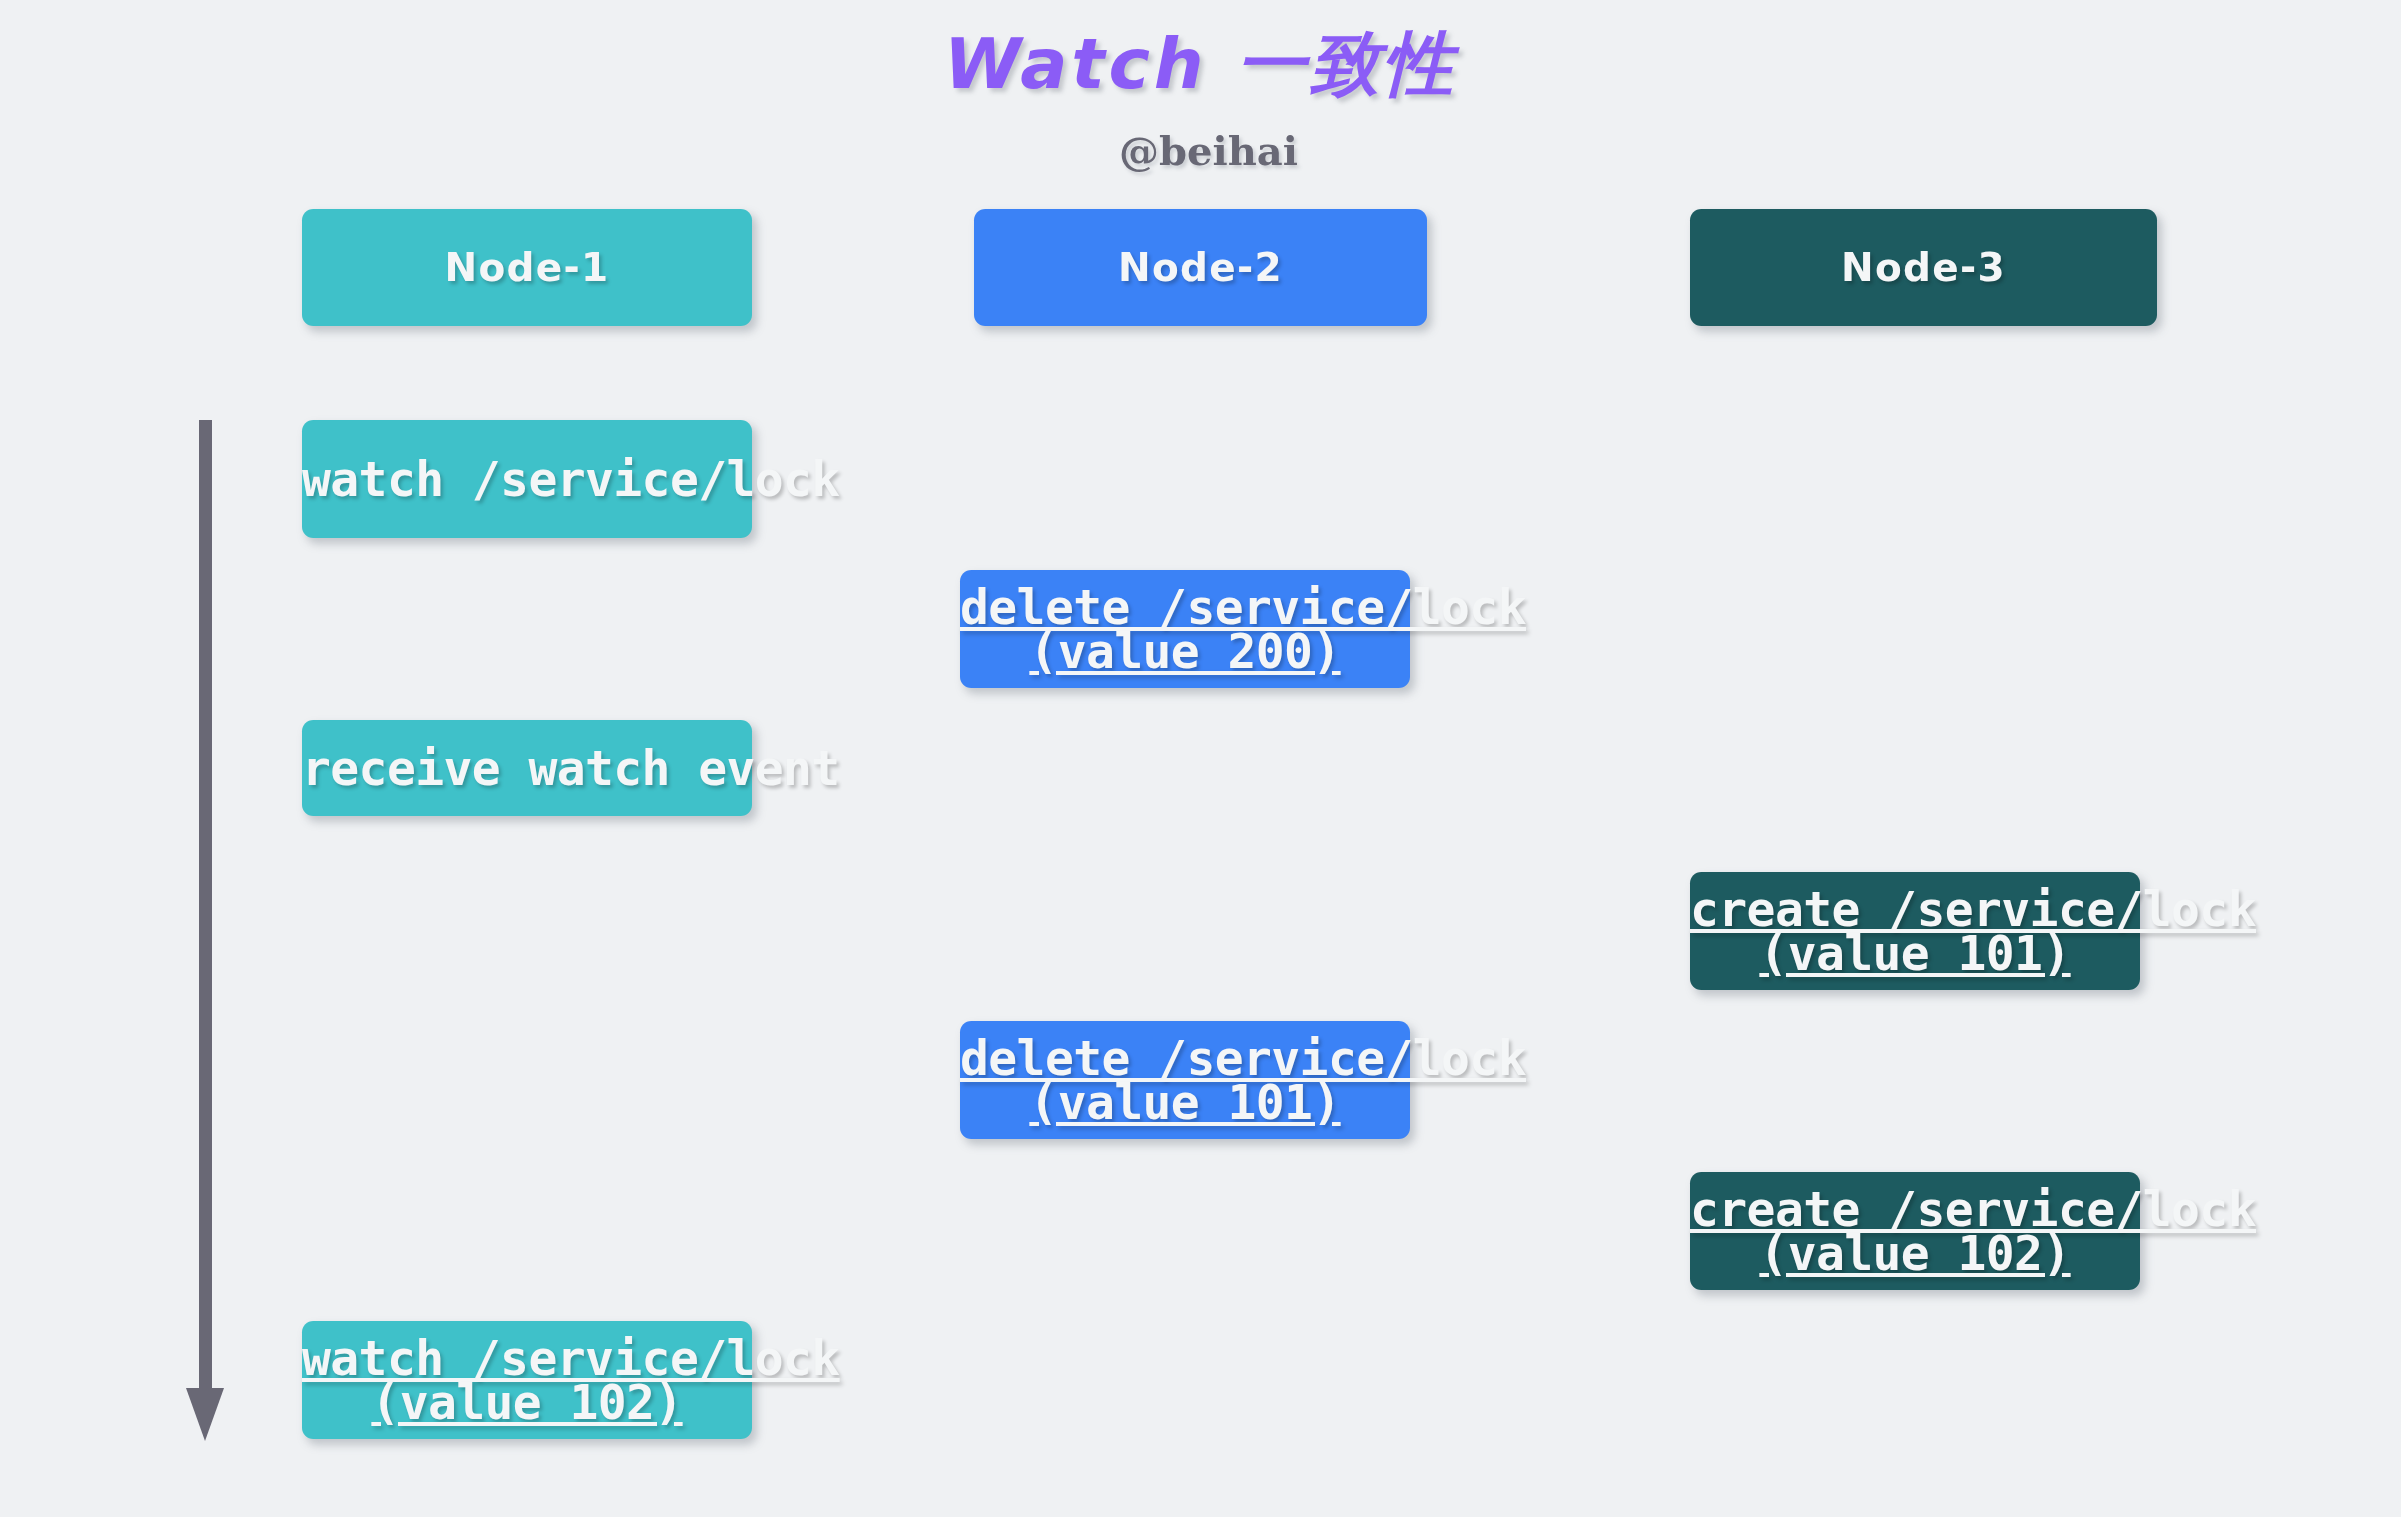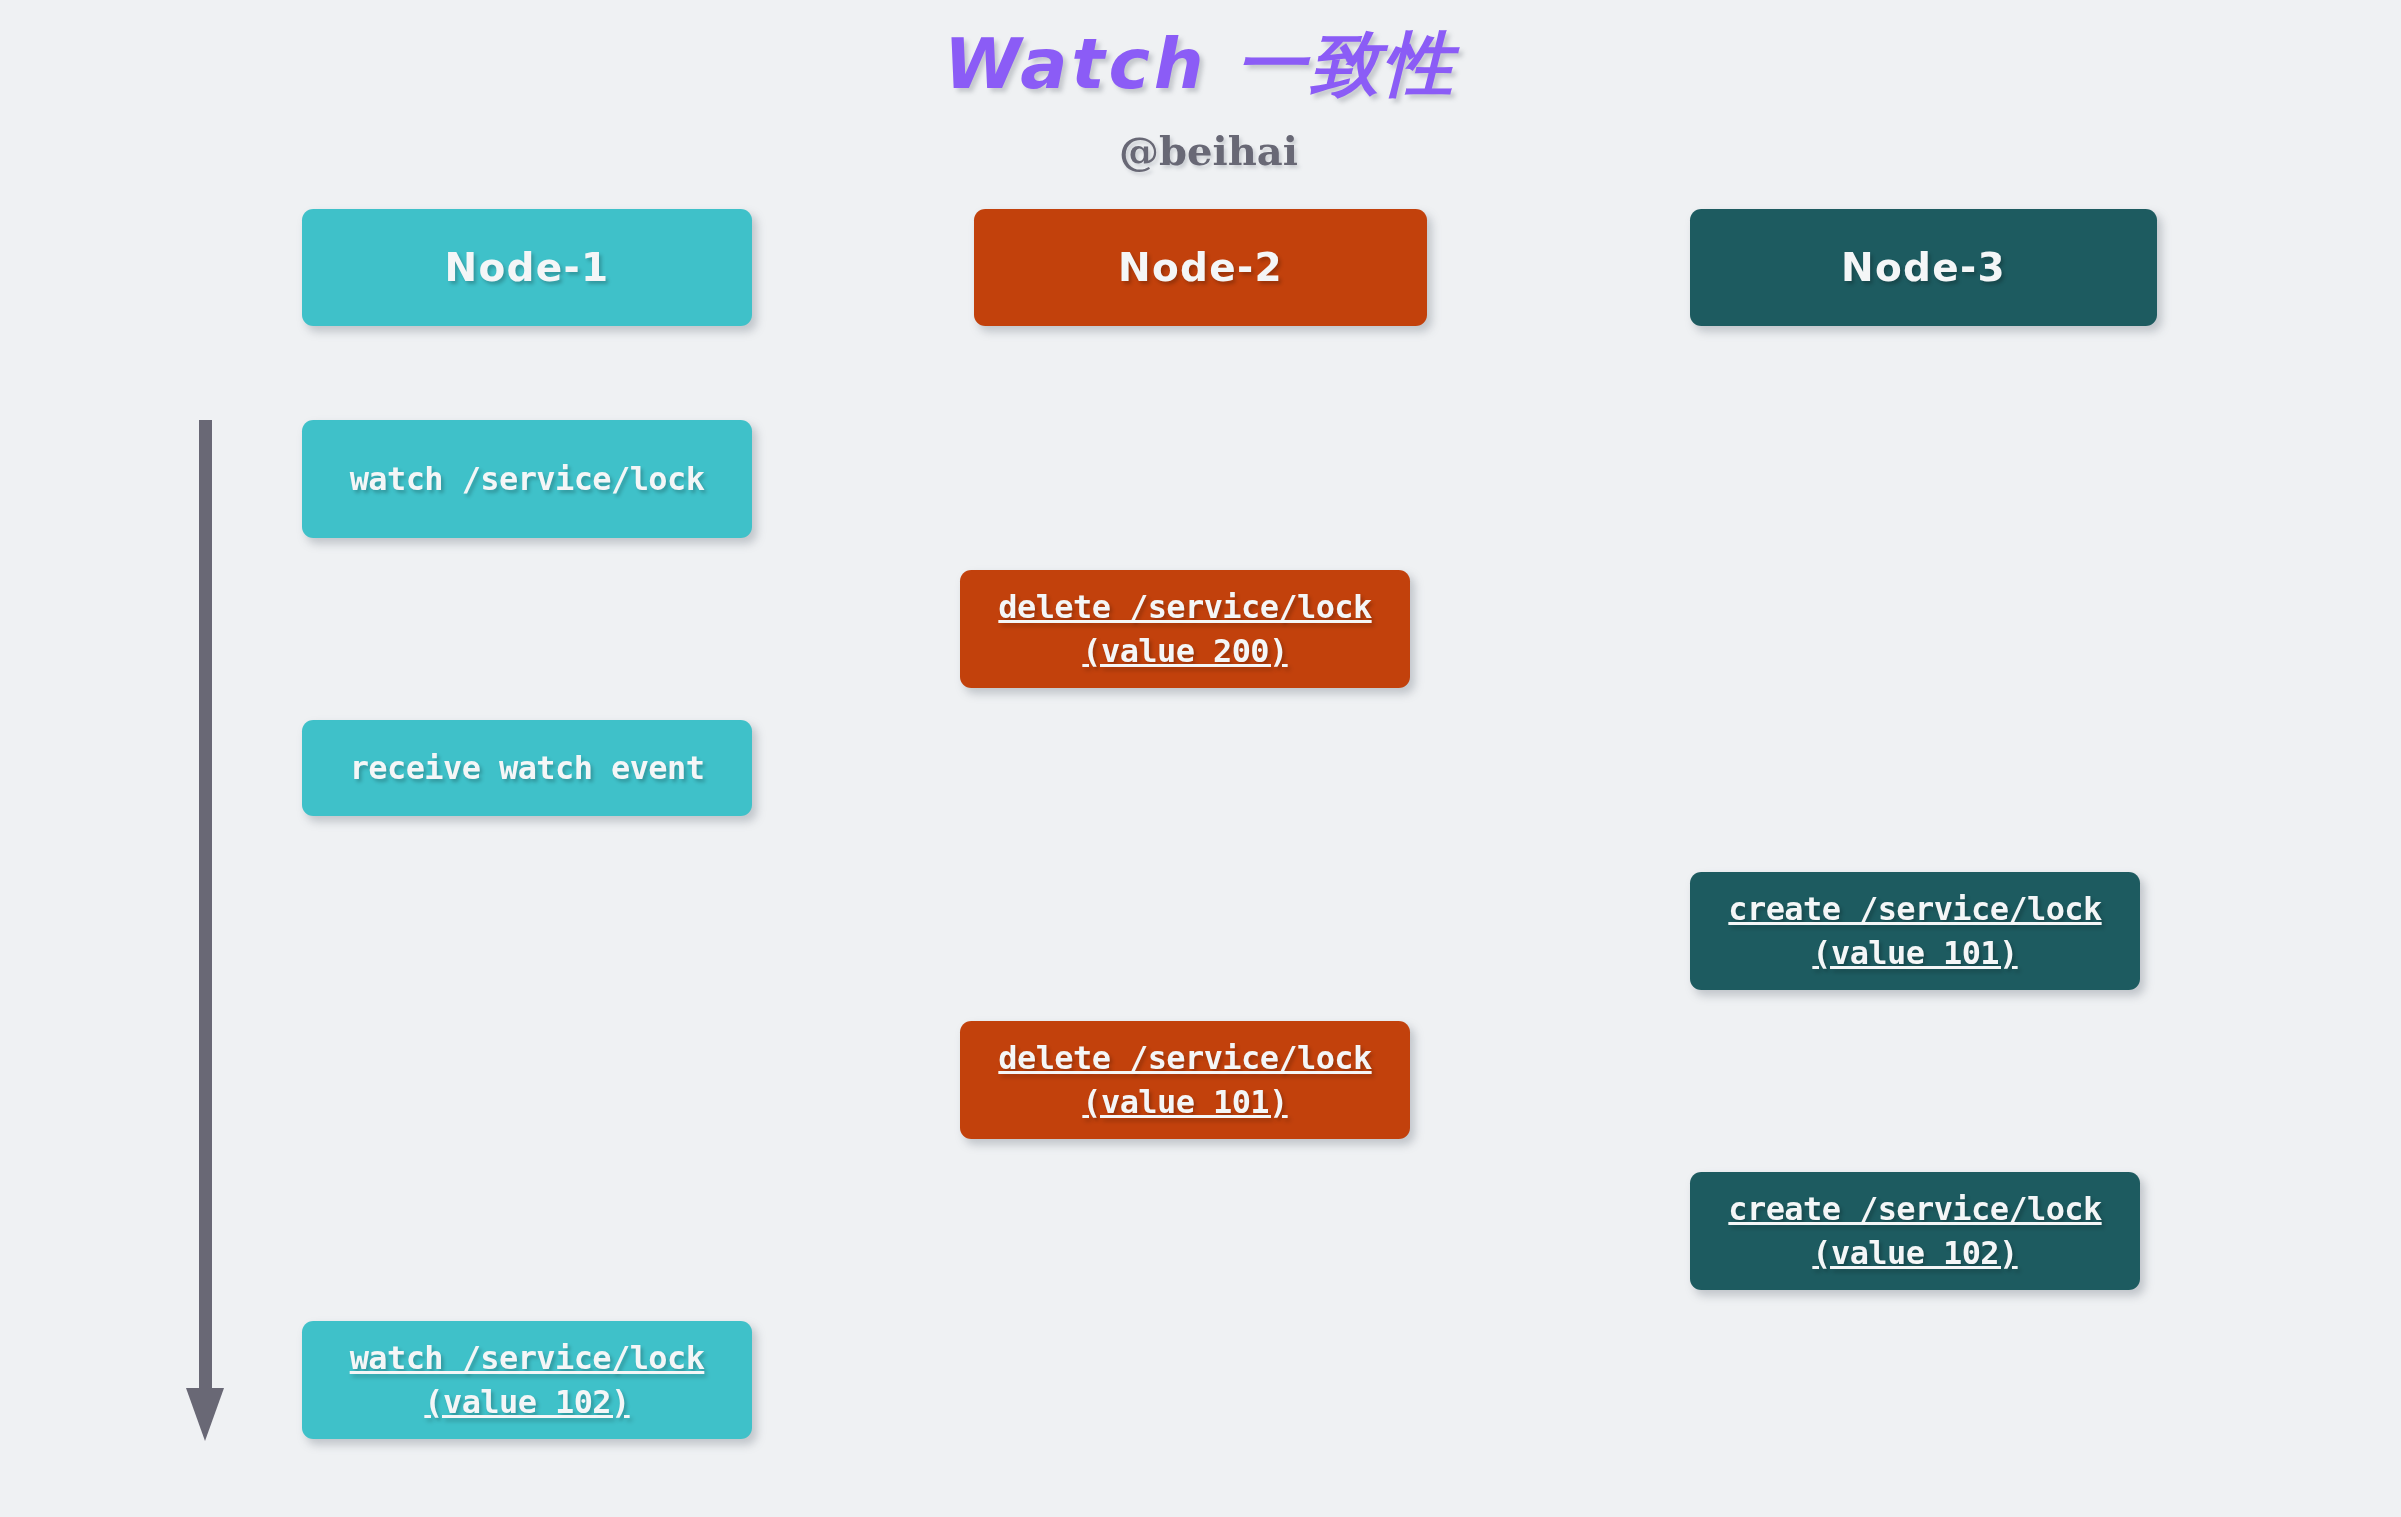--- a/index.html
+++ b/index.html
@@ -68,27 +68,27 @@
     text-shadow:2.5px 3.1px 3.8px rgba(0,0,0,0.22);
   }
   .box .l2{display:block;text-decoration:underline;}
 
   .hdr{
     font-family:"DejaVu Sans", sans-serif;
     font-size:39px;line-height:44px;
     letter-spacing:1.3px;
   }
   .evt{
-    font-size:32px;line-height:39px;
+    font-size:48px;line-height:39px;
     letter-spacing:-0.6px;
   }
   .evt.two{line-height:44px;}
 
   .c1{background:#3fc1c9;}
-  .c2{background:#c2410c;}
+  .c2{background:#3b82f6;}
   .c3{background:#1d5b60;margin-left:38px;}
 </style>
 </head>
 <body>
 
 <div id="stage">
 
   <div class="title">Watch 一致性</div>
   <div class="subtitle">@beihai</div>
 

